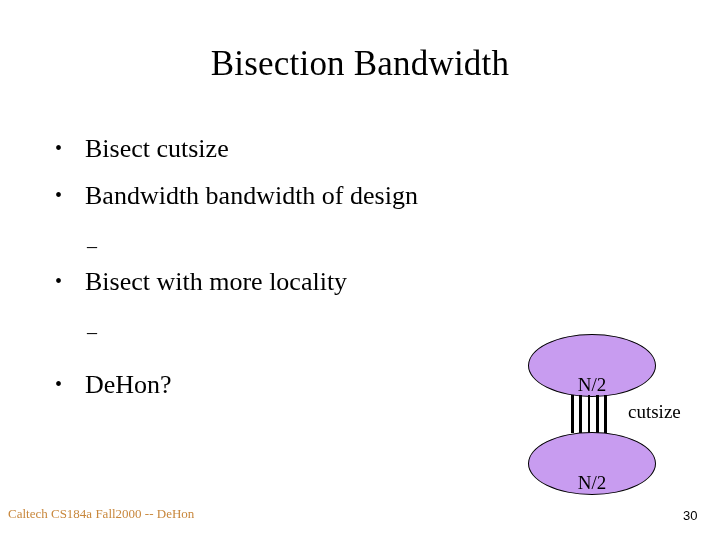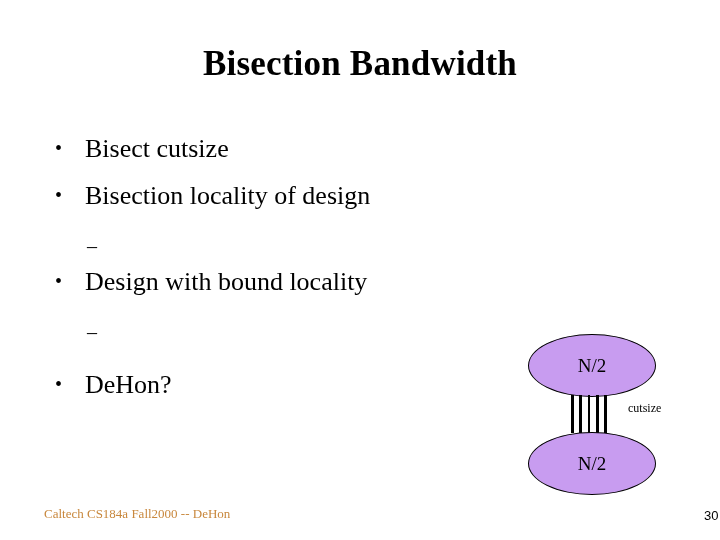--- a/index.html
+++ b/index.html
@@ -21,21 +21,21 @@
   
   #slide-title {
     position: absolute;
     left: 0;
     top: 44px;
     width: 720px;
     text-align: center;
     font-family: "Liberation Serif", "DejaVu Serif", serif;
     font-size: 35px;
     line-height: 40px;
-    font-weight: 700;
+    font-weight: 400;
     color: #000000;
     letter-spacing: 0.2px;
     white-space: nowrap;
   }
 
   
   #body-list {
     position: absolute;
     left: 0;
     top: 132px;
@@ -90,21 +90,21 @@
   }
   .node-ellipse {
     position: absolute;
     width: 128px;
     height: 63px;
     border-radius: 50%;
     background: #c89cf0;
     border: 1.6px solid #000000;
     box-sizing: border-box;
     display: flex;
-    align-items: center;
+    align-items: flex-end;
     justify-content: center;
     font-family: "Liberation Serif", "DejaVu Serif", serif;
     font-size: 19px;
     color: #000000;
   }
   #node-top    { left: 28px; top: 9px; }
   #node-bottom { left: 28px; top: 107px; }
 
   #cut-lines {
     position: absolute;
@@ -120,39 +120,38 @@
     width: 2.6px;
     height: 100%;
     background: #000000;
   }
 
   #cutsize-label {
     position: absolute;
     left: 128px;
     top: 76px;
     font-family: "Liberation Serif", "DejaVu Serif", serif;
-    font-size: 12px;
+    font-size: 19px;
     color: #000000;
     white-space: nowrap;
   }
 
   
   #footer-credit {
     position: absolute;
     left: 8px;
     top: 506px;
     font-family: "Liberation Serif", "DejaVu Serif", serif;
     font-size: 13px;
     color: #c8873c;
     white-space: nowrap;
-    margin-left: 36px;
   }
   #footer-pagenum {
     position: absolute;
-    left: 704px;
+    left: 683px;
     top: 508px;
     font-family: "Liberation Sans", "DejaVu Sans", sans-serif;
     font-size: 13px;
     color: #000000;
   }
 </style>
 </head>
 <body>
 
 <div id="slide">
@@ -163,34 +162,34 @@
 
     <div class="bullet-l1">
       <span class="marker">•</span>
       <span>Bisect cutsize</span>
     </div>
 
     <div class="sp-a"></div>
 
     <div class="bullet-l1">
       <span class="marker">•</span>
-      <span>Bisection locality of design</span>
+      <span>Bandwidth bandwidth of design</span>
     </div>
 
     <div class="sp-b"></div>
 
     <div class="bullet-l2">
       <span class="marker">–</span>
     </div>
 
     <div class="sp-c"></div>
 
     <div class="bullet-l1">
       <span class="marker">•</span>
-      <span>Design with bound locality</span>
+      <span>Bisect with more locality</span>
     </div>
 
     <div class="sp-b"></div>
 
     <div class="bullet-l2">
       <span class="marker">–</span>
     </div>
 
     <div style="height:51px"></div>
 

